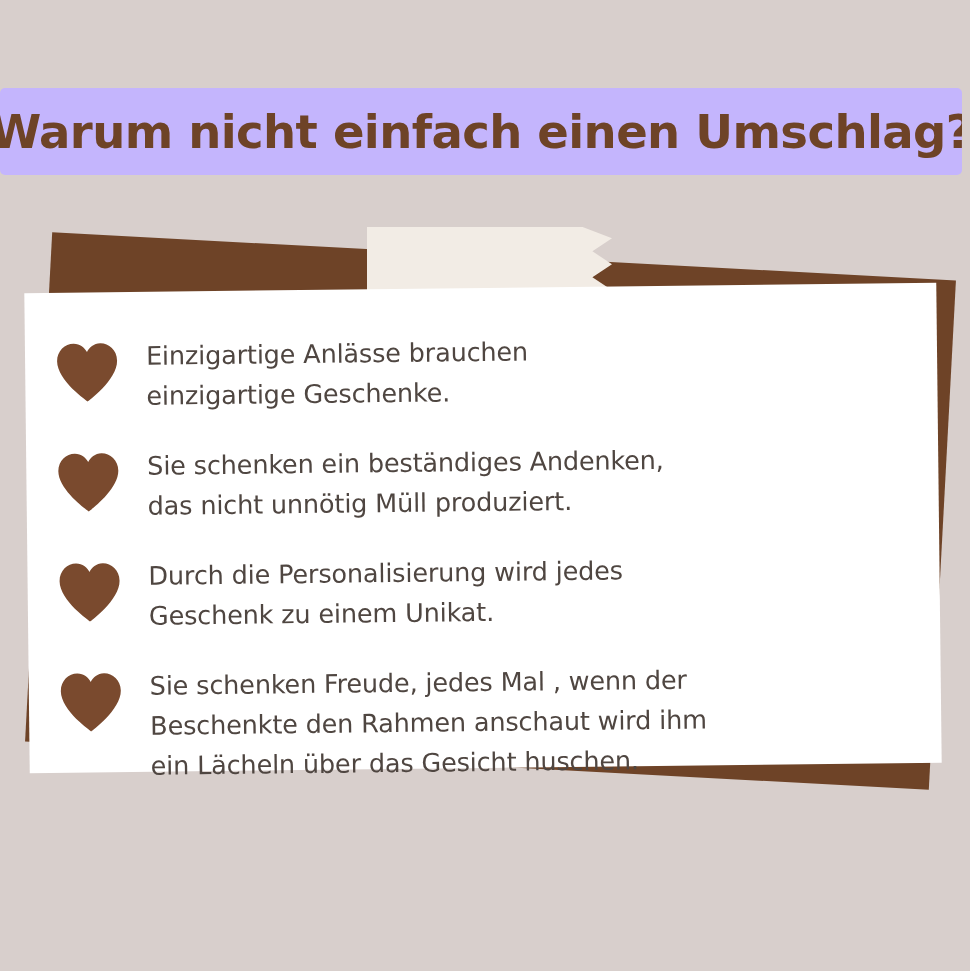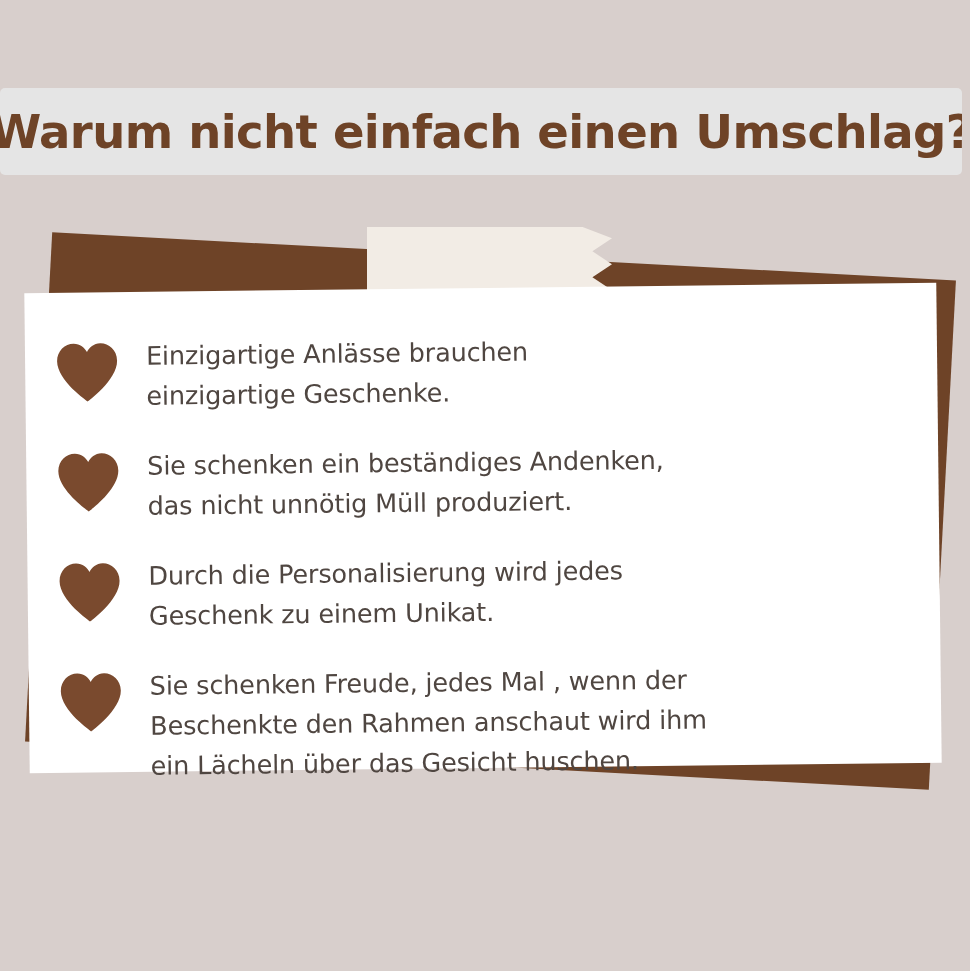--- a/index.html
+++ b/index.html
@@ -16,21 +16,21 @@
     position: relative;
   }
 
   
   .headline-banner {
     position: absolute;
     left: 0px;
     top: 88px;
     width: 962px;
     height: 87px;
-    background: #e5e5e5;
+    background: #c4b5fd;
     border-radius: 5px;
     display: flex;
     align-items: center;
     justify-content: center;
     overflow: hidden;
   }
   .headline-text {
     font-family: "DejaVu Sans", sans-serif;
     font-weight: 700;
     font-size: 47px;

